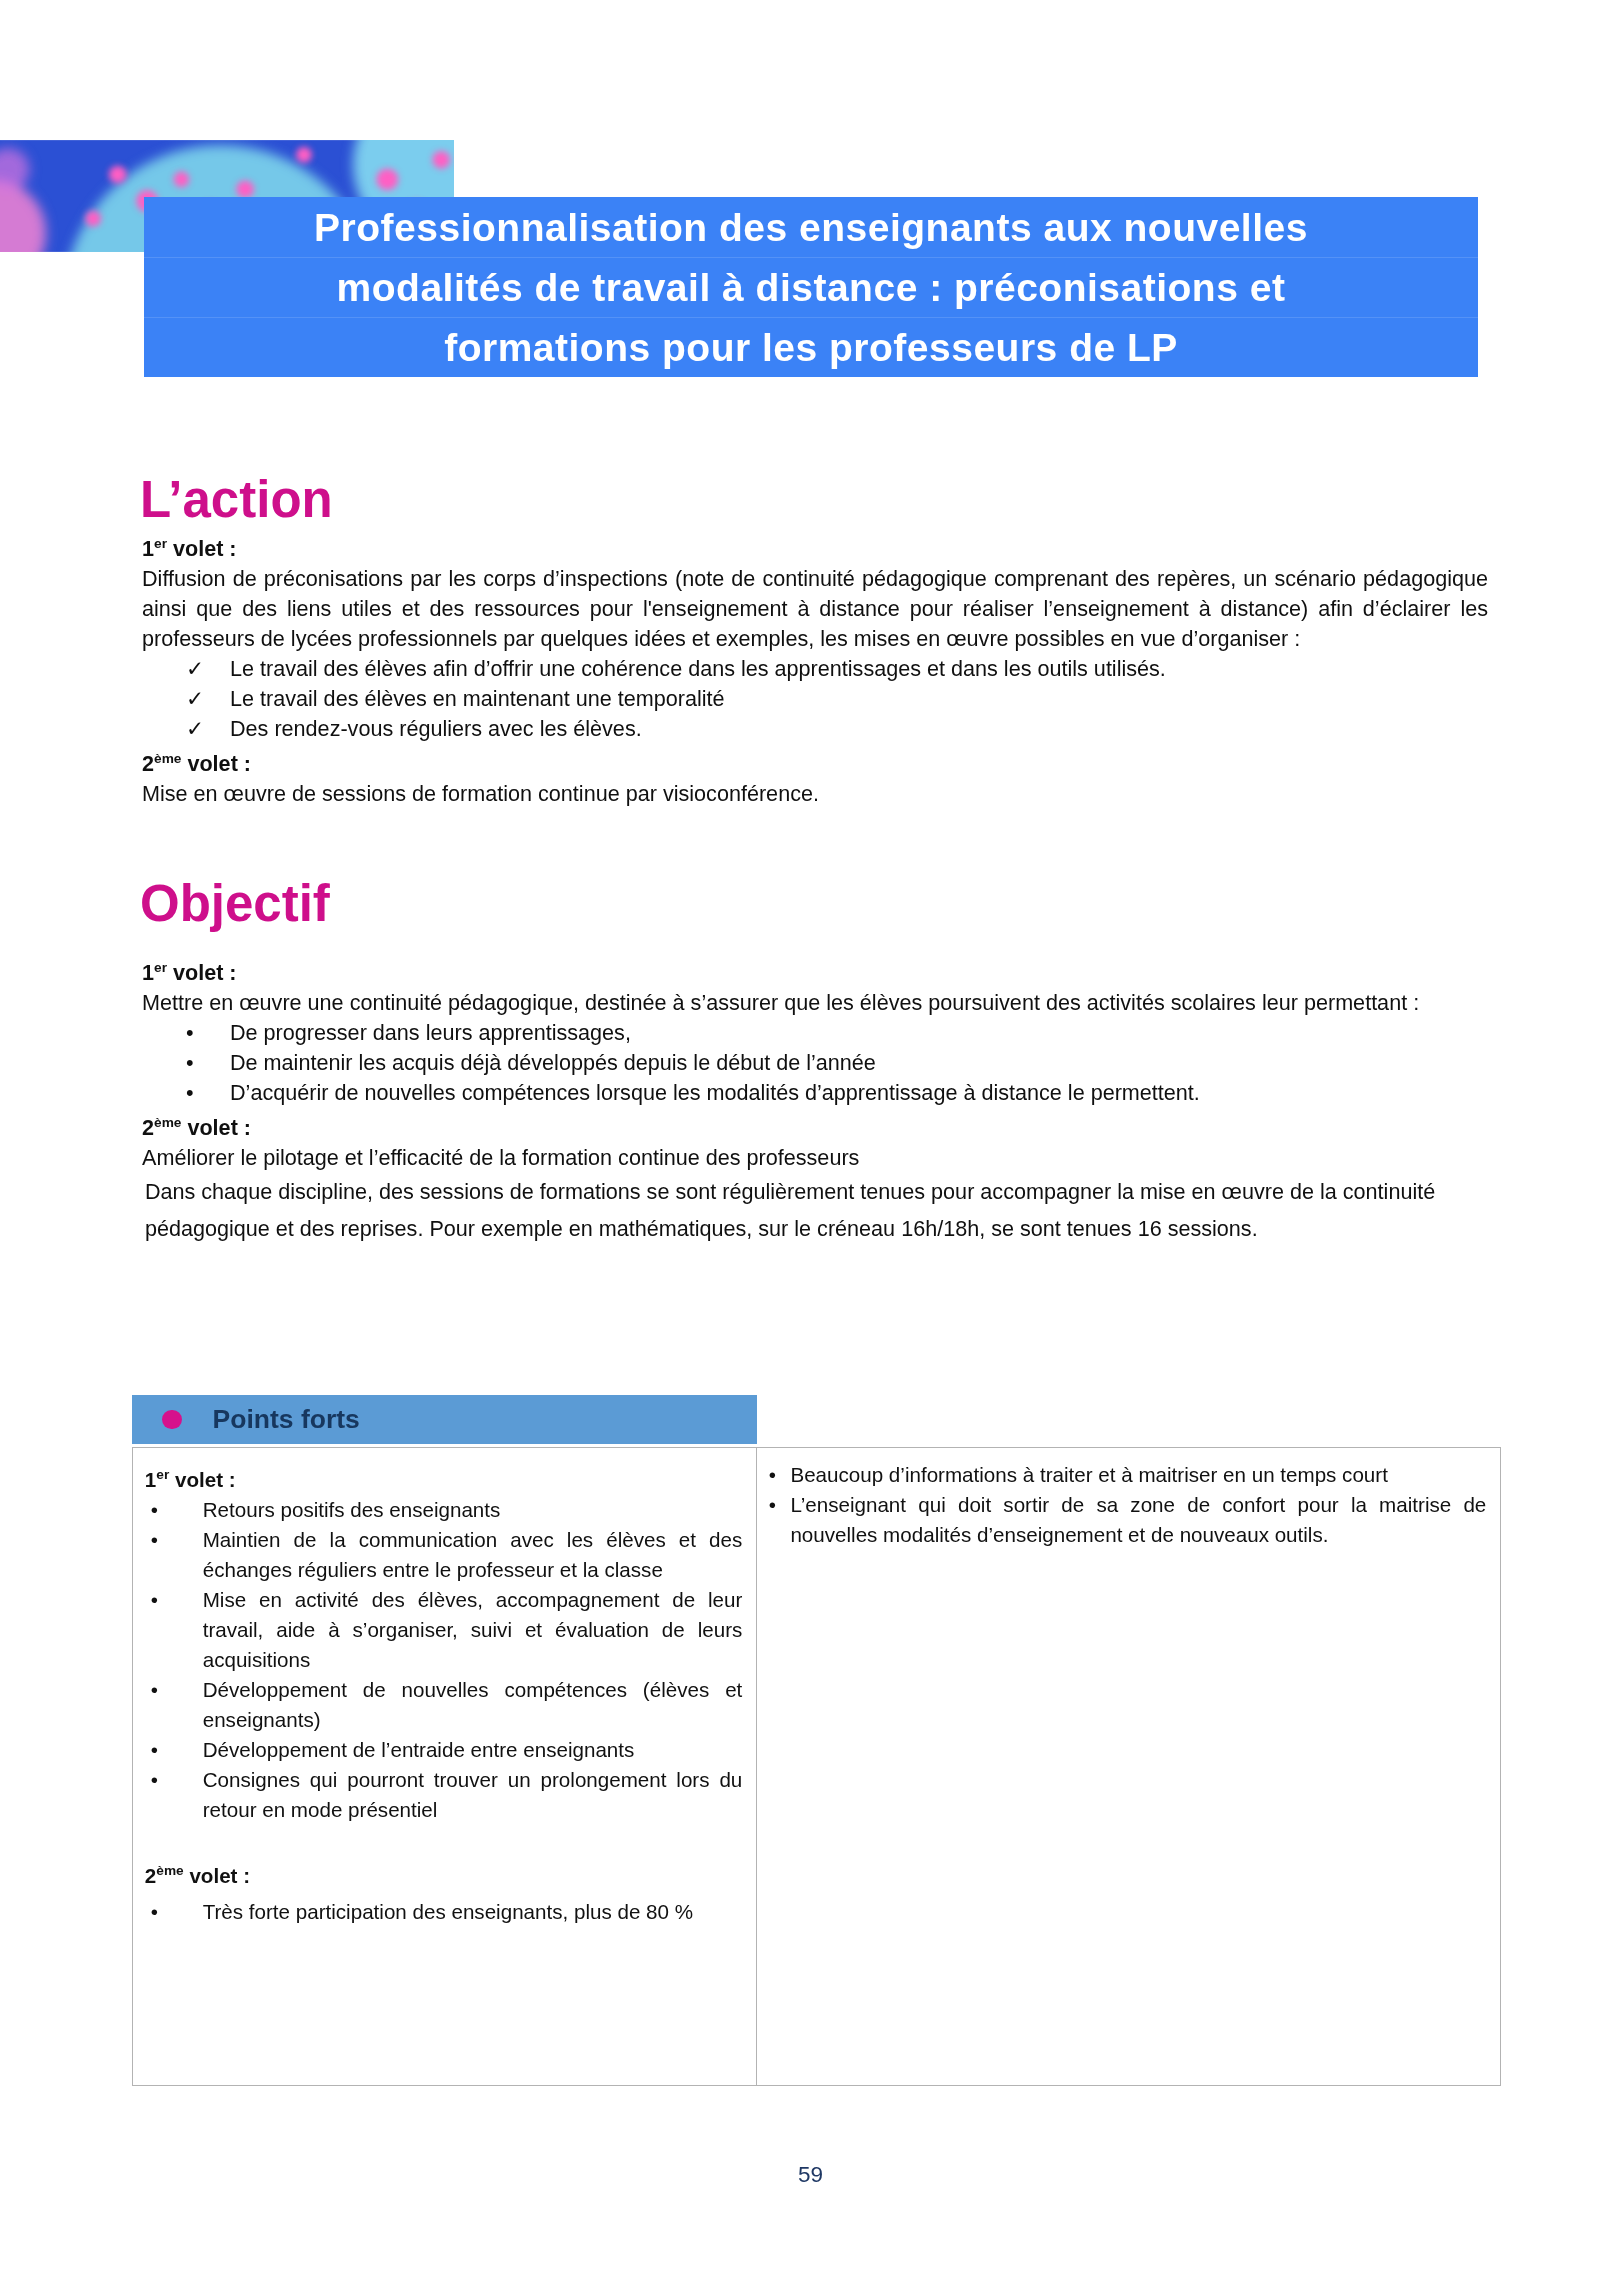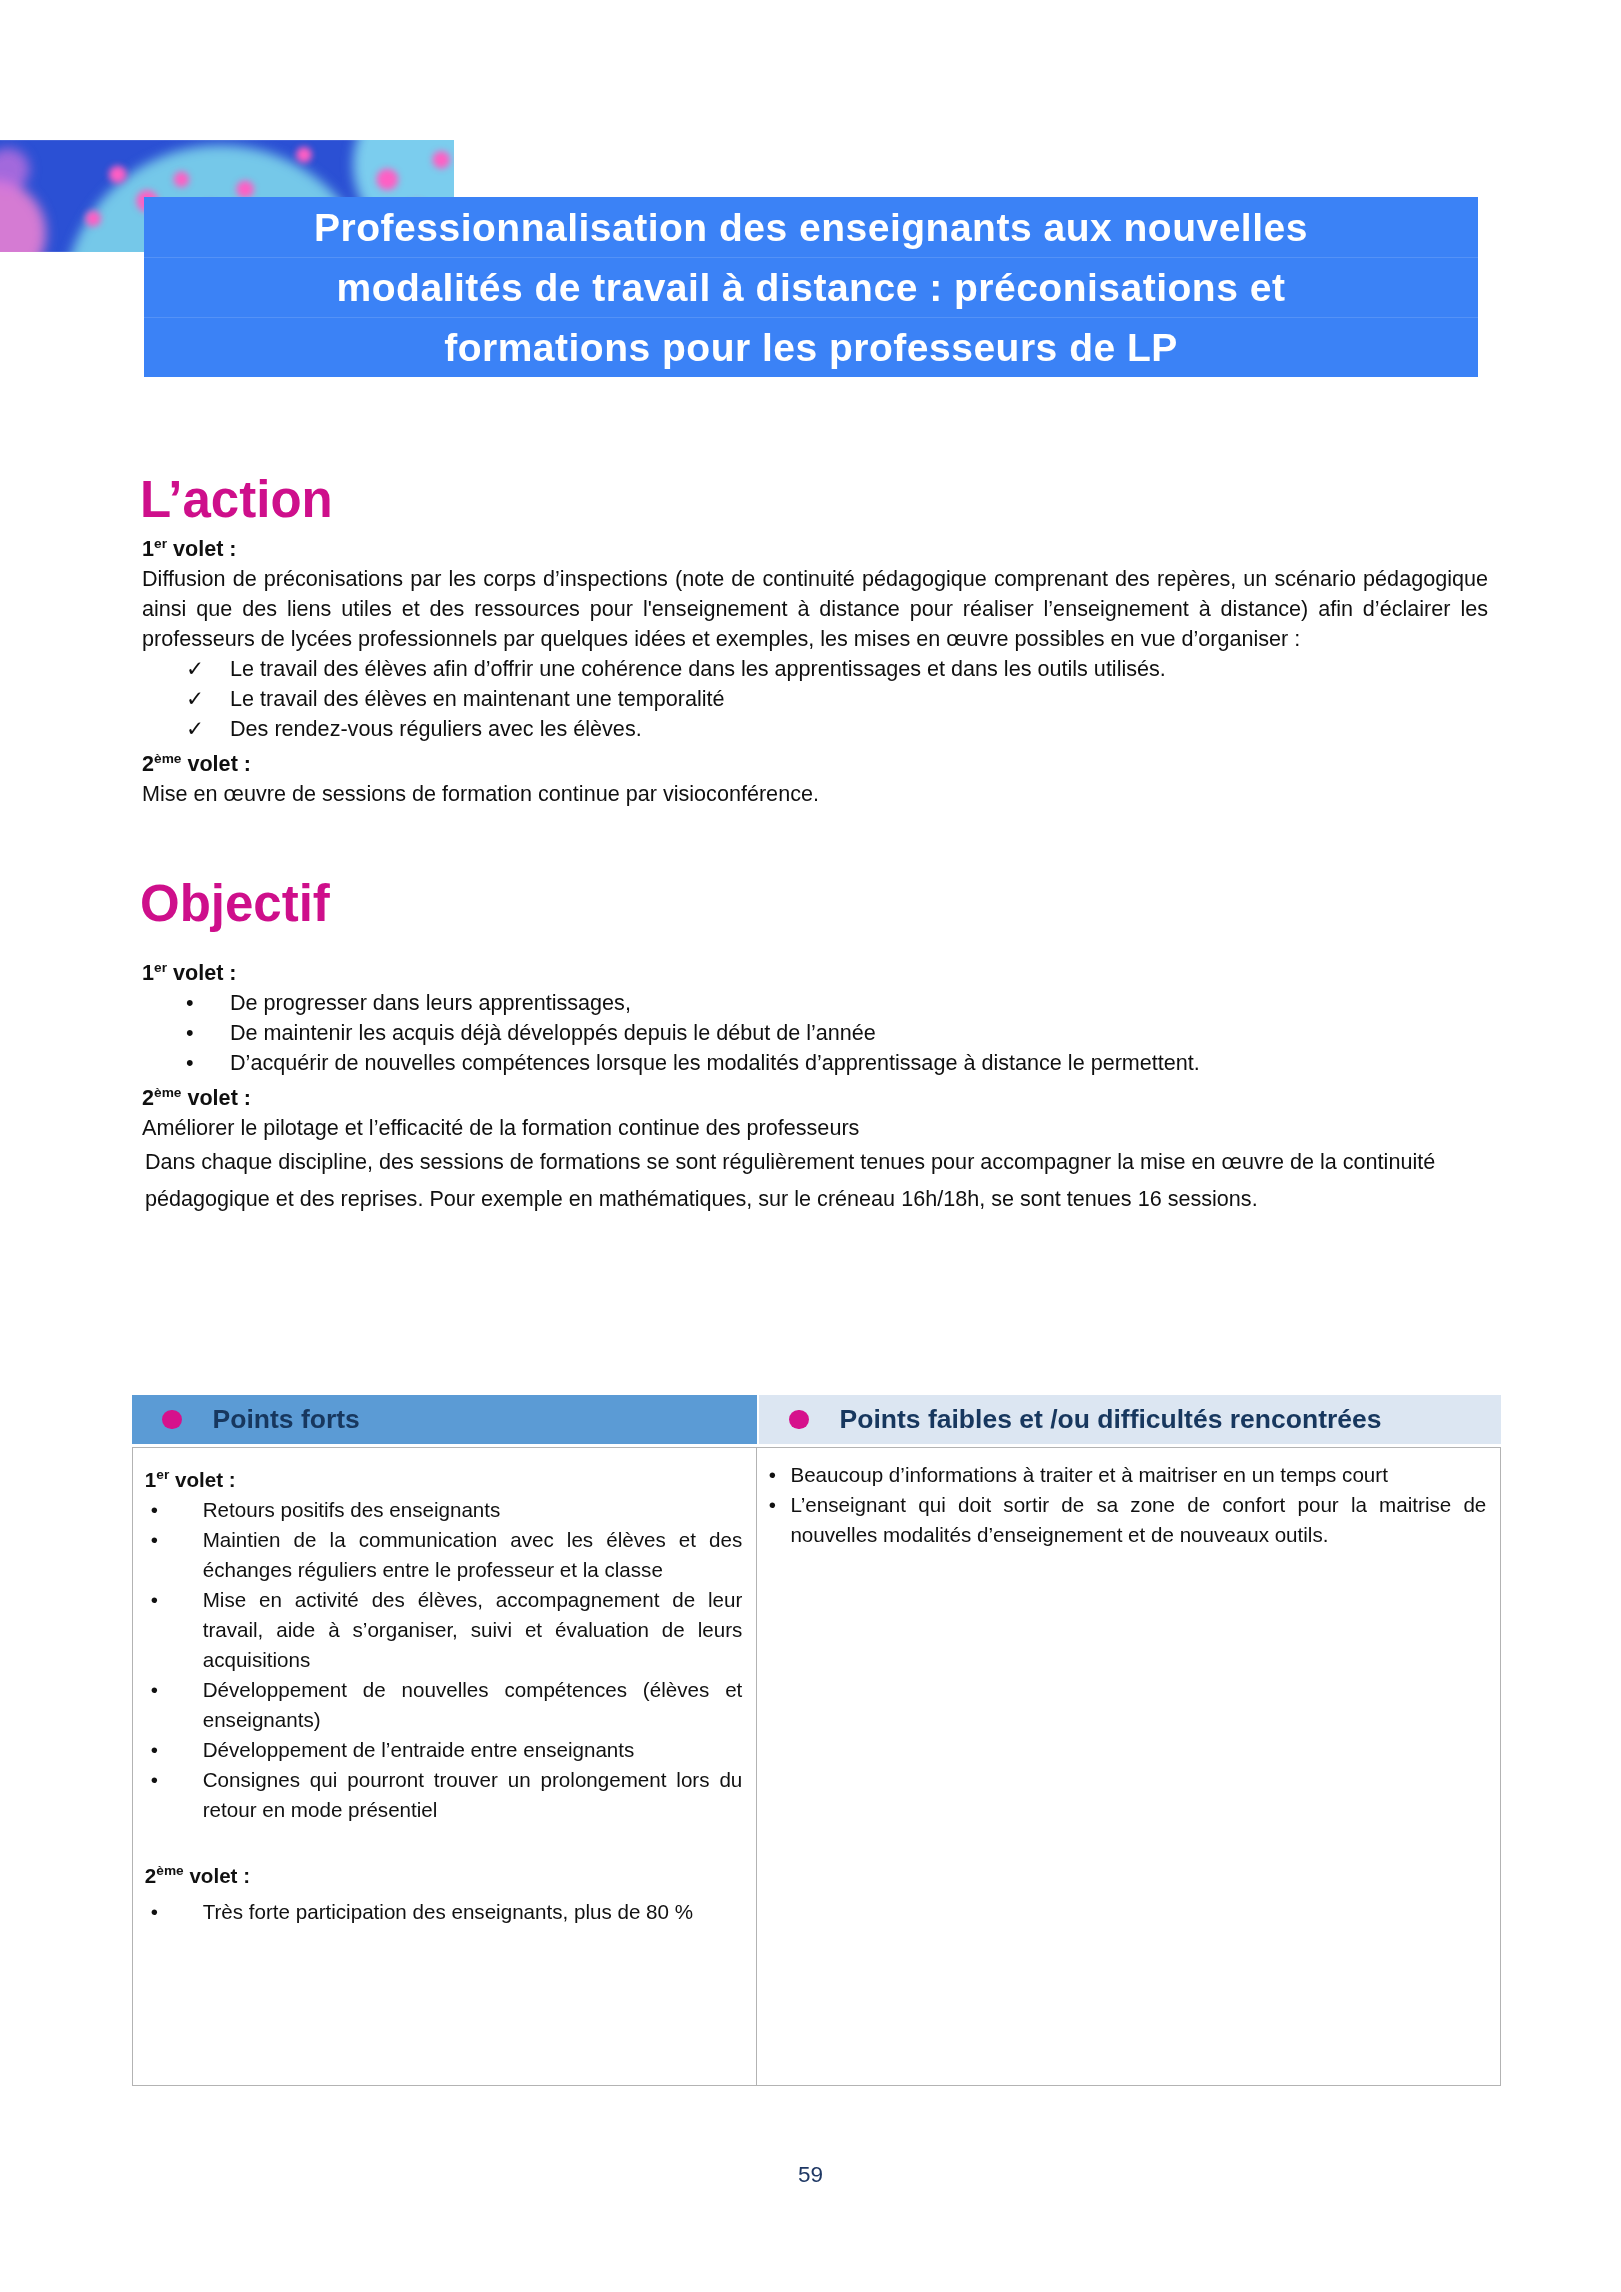--- a/index.html
+++ b/index.html
@@ -139,20 +139,21 @@
         </div>
     </div>
     <p class="voletline"><span>2</span><sup>ème</sup><span> volet :</span></p>
     <p>Mise en œuvre de sessions de formation continue par visioconférence.</p>
   </div>
 
   <h2 id="heading-objectif" class="h-magenta">Objectif</h2>
 
   <div id="objectif-body" class="textblock">
     <p class="voletline"><span>1</span><sup>er</sup><span> volet :</span></p>
+    <p class="just">Mettre en œuvre une continuité pédagogique, destinée à s’assurer que les élèves poursuivent des activités scolaires leur permettant :</p>
     <div class="list">
       <div class="li">
           <span class="marker">•</span>
           <span class="text">De progresser dans leurs apprentissages,</span>
         </div>
       <div class="li">
           <span class="marker">•</span>
           <span class="text">De maintenir les acquis déjà développés depuis le début de l’année</span>
         </div>
       <div class="li">
@@ -164,24 +165,20 @@
     <p>Améliorer le pilotage et l’efficacité de la formation continue des professeurs</p>
     <p class="loose">Dans chaque discipline, des sessions de formations se sont régulièrement tenues pour accompagner la mise en œuvre de la continuité pédagogique et des reprises. Pour exemple en mathématiques, sur le créneau 16h/18h, se sont tenues 16 sessions.</p>
   </div>
 
   <div class="ptable">
     <div class="thead">
       <div class="th th-left">
         <span class="dot"></span>
         <span class="label">Points forts</span>
       </div>
-      <div class="th th-right">
-        <span class="dot"></span>
-        <span class="label">Points faibles et /ou difficultés rencontrées</span>
-      </div>
     </div>
     <div class="tbody">
       <div class="td td-left">
         <p class="voletline"><span>1</span><sup>er</sup><span> volet :</span></p>
         <div class="li">
             <span class="marker">•</span>
             <span class="text">Retours positifs des enseignants</span>
           </div>
         <div class="li">
             <span class="marker">•</span>

